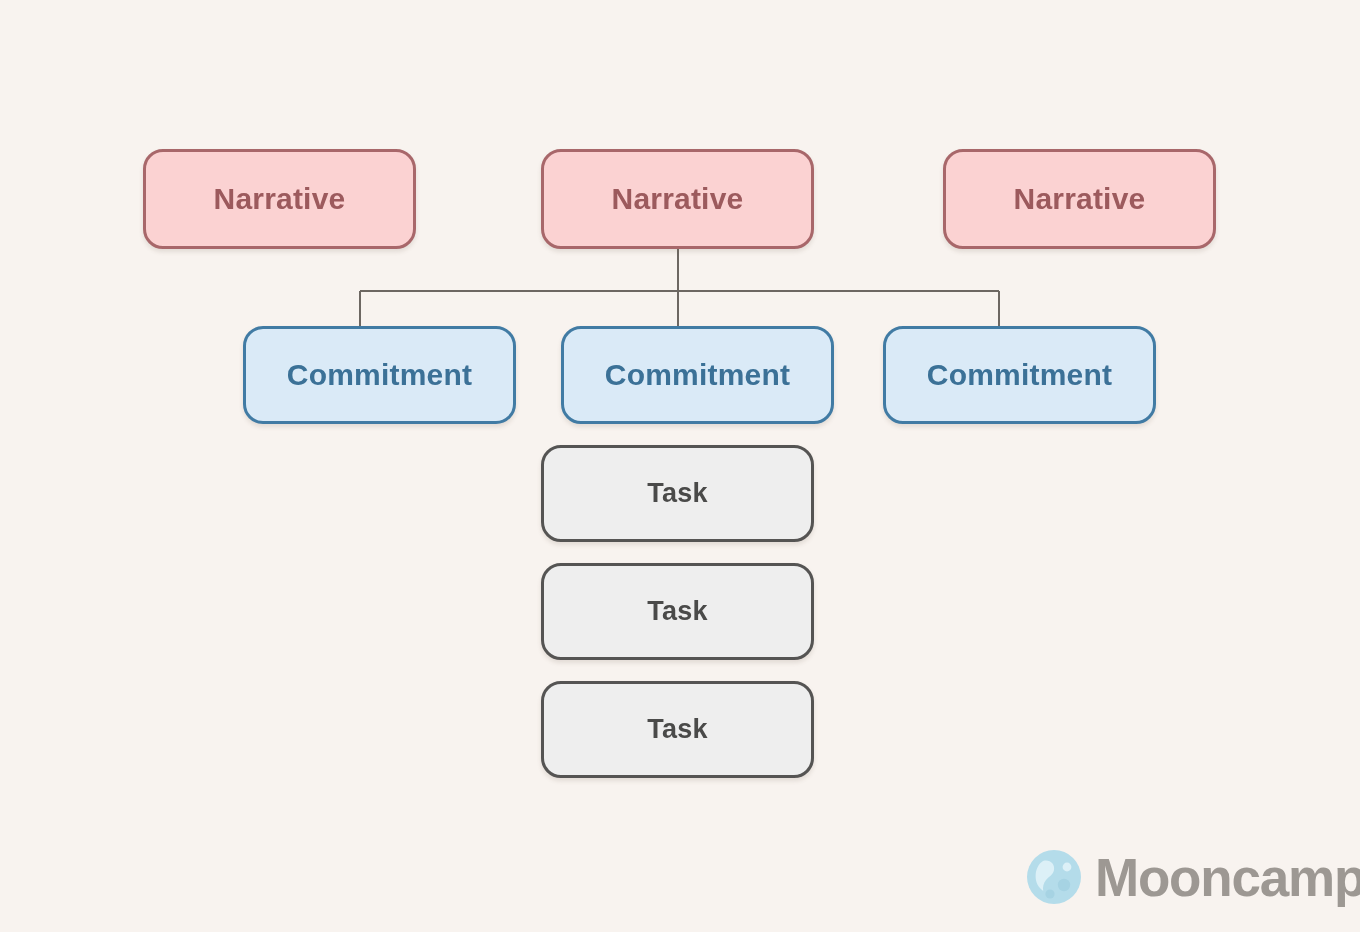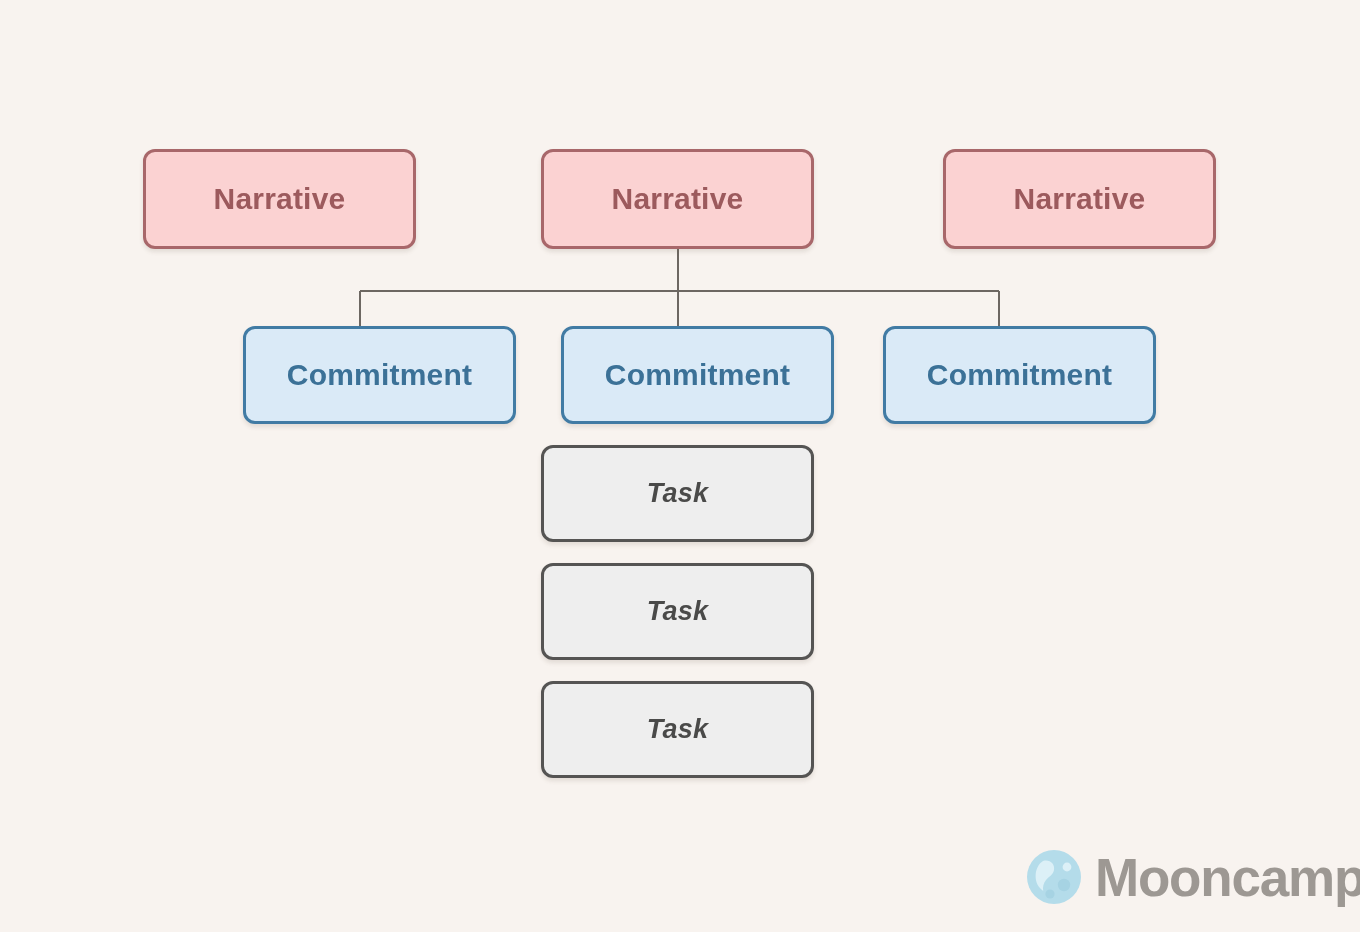--- a/index.html
+++ b/index.html
@@ -29,21 +29,21 @@
     pointer-events: none;
   }
 
   
   .node {
     position: absolute;
     box-sizing: border-box;
     display: flex;
     align-items: center;
     justify-content: center;
-    border-radius: 12px;
+    border-radius: 20px;
     border-style: solid;
     border-width: 3px;
     letter-spacing: 0.2px;
     box-shadow: 0 3px 4px rgba(120, 100, 90, 0.16);
   }
   .node-label {
     font-weight: bold;
     line-height: 1;
     white-space: nowrap;
   }
@@ -63,21 +63,20 @@
     margin-left: 20px;
   }
   .node.commitment .node-label {
     color: #3b7197;
     font-size: 30px;
   }
 
   .node.task {
     background: #eeeeee;
     border-color: #555453;
-    font-style: italic;
   }
   .node.task .node-label {
     color: #4a4a49;
     font-size: 27px;
   }
 
   
   #brand {
     position: absolute;
     left: 1026px;

